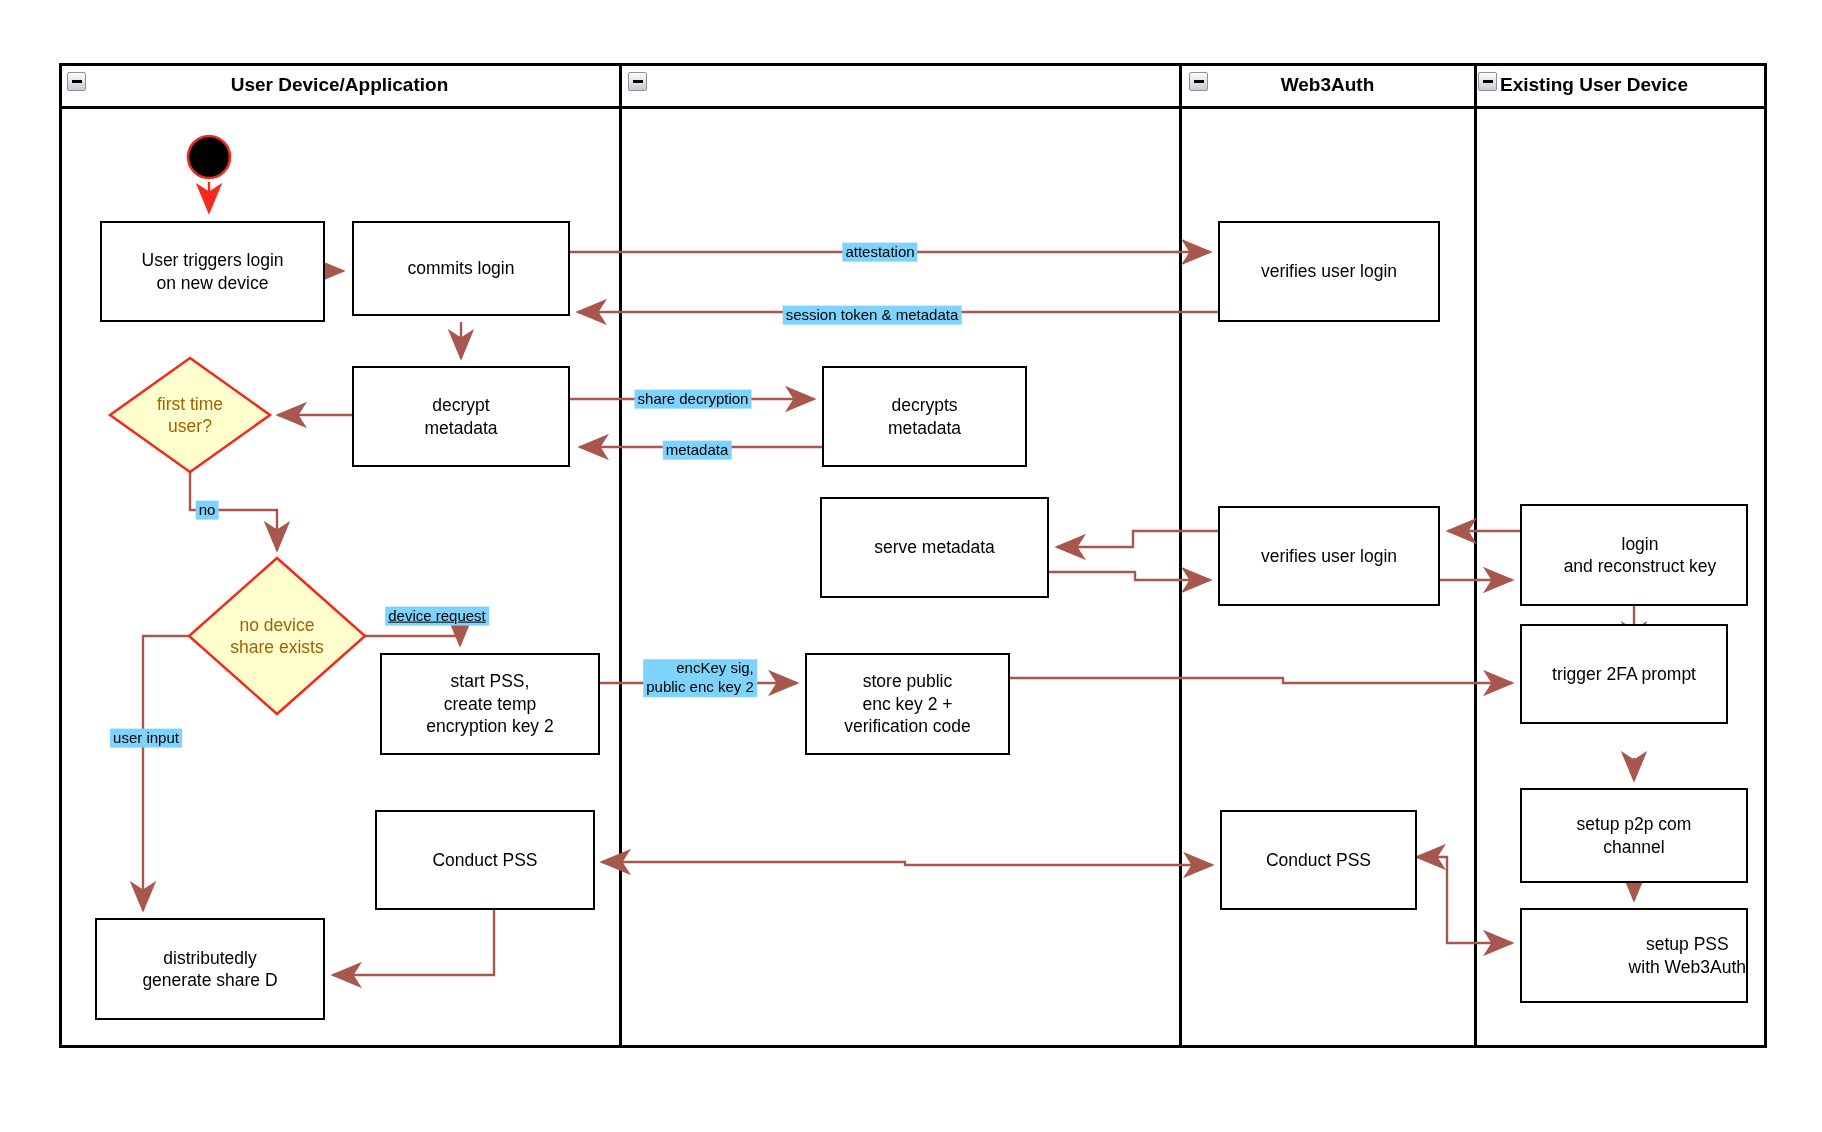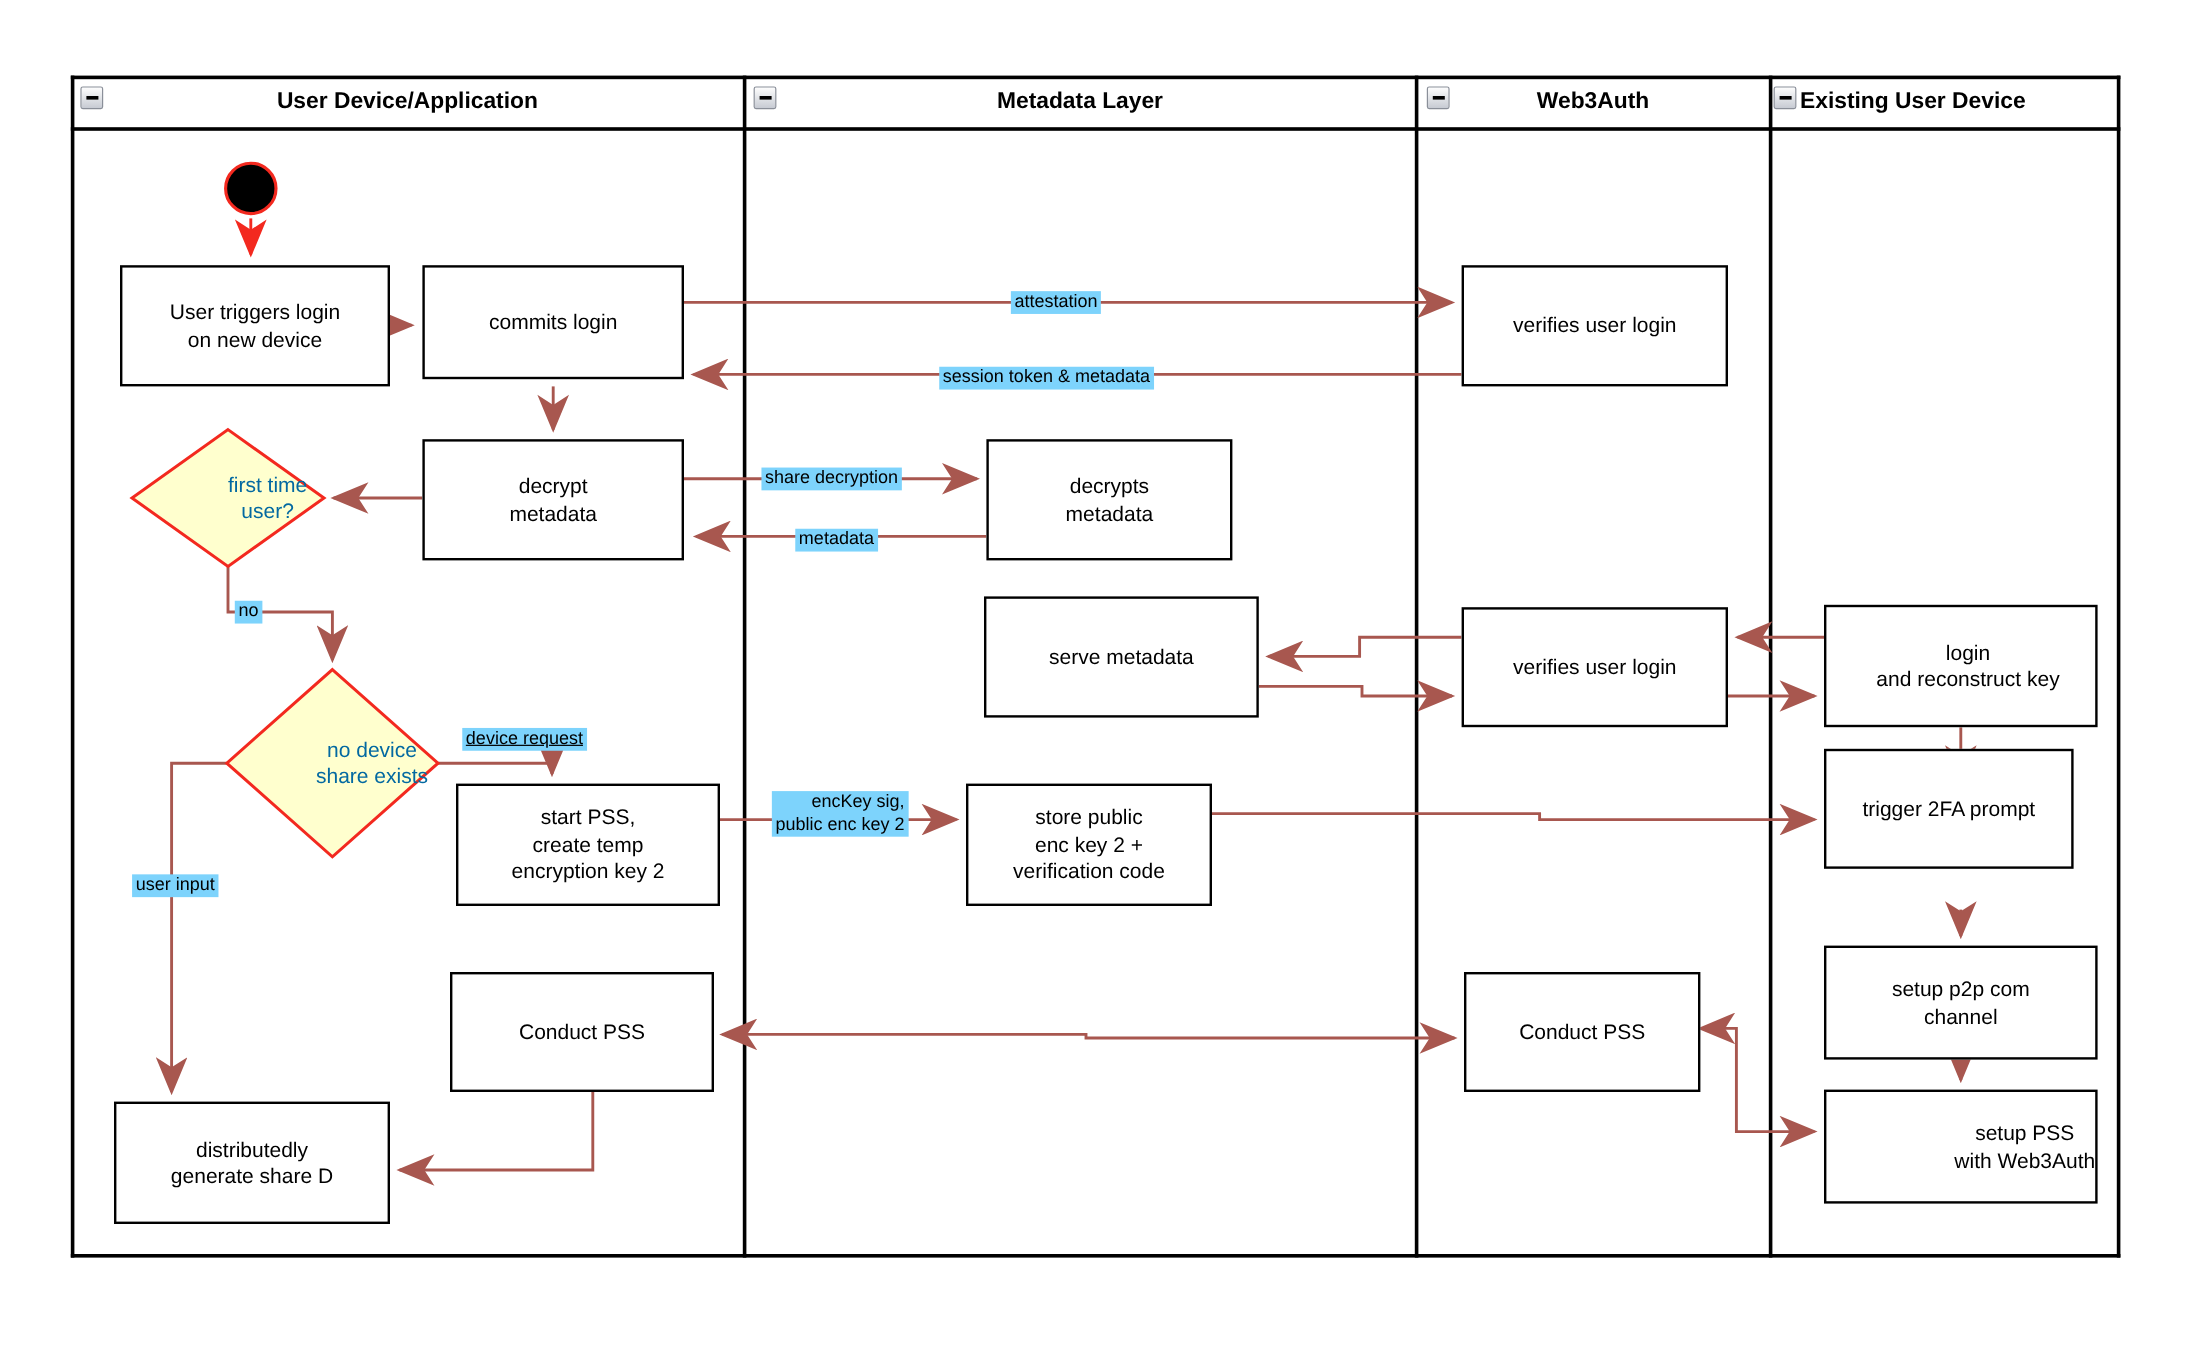--- a/index.html
+++ b/index.html
@@ -11,21 +11,21 @@
   .collapse{position:absolute;width:19px;height:19px;box-sizing:border-box;
             border:1.5px solid #8a8f99;border-radius:2px;
             background:linear-gradient(#fdfdfd,#c7cbd3);
             display:flex;align-items:center;justify-content:center;}
   .collapse .minus{width:10px;height:2.6px;background:#000;}
   .node{position:absolute;box-sizing:border-box;border:2.5px solid #000;background:#fff;
         display:flex;align-items:center;justify-content:center;text-align:center;
         font-size:17.5px;line-height:1.28;color:#000;}
   .node span{white-space:pre-line;}
   .dtext{position:absolute;transform:translate(-50%,-50%);text-align:center;
-         font-size:17.5px;line-height:1.28;color:#0369a1;white-space:pre-line;margin-left:33px;}
+         font-size:17.5px;line-height:1.28;color:#a16207;white-space:pre-line;}
   .elabel{position:absolute;transform:translate(-50%,-50%);background:#7dd3fc;
           padding:0 3px;font-size:15px;color:#000;text-align:right;white-space:pre-line;line-height:1.25;}
   svg.overlay{position:absolute;left:0;top:0;pointer-events:none;}
 </style>
 </head>
 <body>
 
 <div id="canvas">
 
   <div class="hline" style="left:59px;top:63px;width:1708px;height:3px;"></div>
@@ -44,21 +44,20 @@
       <div class="minus"></div>
     </div>
   <div class="collapse" style="left:1189px;top:72px;">
       <div class="minus"></div>
     </div>
   <div class="collapse" style="left:1478px;top:72px;">
       <div class="minus"></div>
     </div>
 
   <div class="lane-title" style="left:59px;top:74px;width:561px;">User Device/Application</div>
-  <div class="lane-title" style="left:620px;top:74px;width:560px;">Metadata Layer</div>
   <div class="lane-title" style="left:1180px;top:74px;width:295px;">Web3Auth</div>
   <div class="lane-title left" style="left:1500px;top:74px;width:264px;">Existing User Device</div>
 
   <svg class="overlay" width="1822" height="1132" viewBox="0 0 1822 1132">
     <defs>
       <marker id="ah" viewBox="0 0 12 10" refX="11" refY="5" markerWidth="13.5" markerHeight="11" orient="auto-start-reverse">
         <path d="M0,0 L12,5 L0,10 L3.2,5 Z" fill="#A8574F"></path>
       </marker>
       <marker id="ahred" viewBox="0 0 12 10" refX="11" refY="5" markerWidth="13.5" markerHeight="11" orient="auto-start-reverse">
         <path d="M0,0 L12,5 L0,10 L3.2,5 Z" fill="#F3291F"></path>

